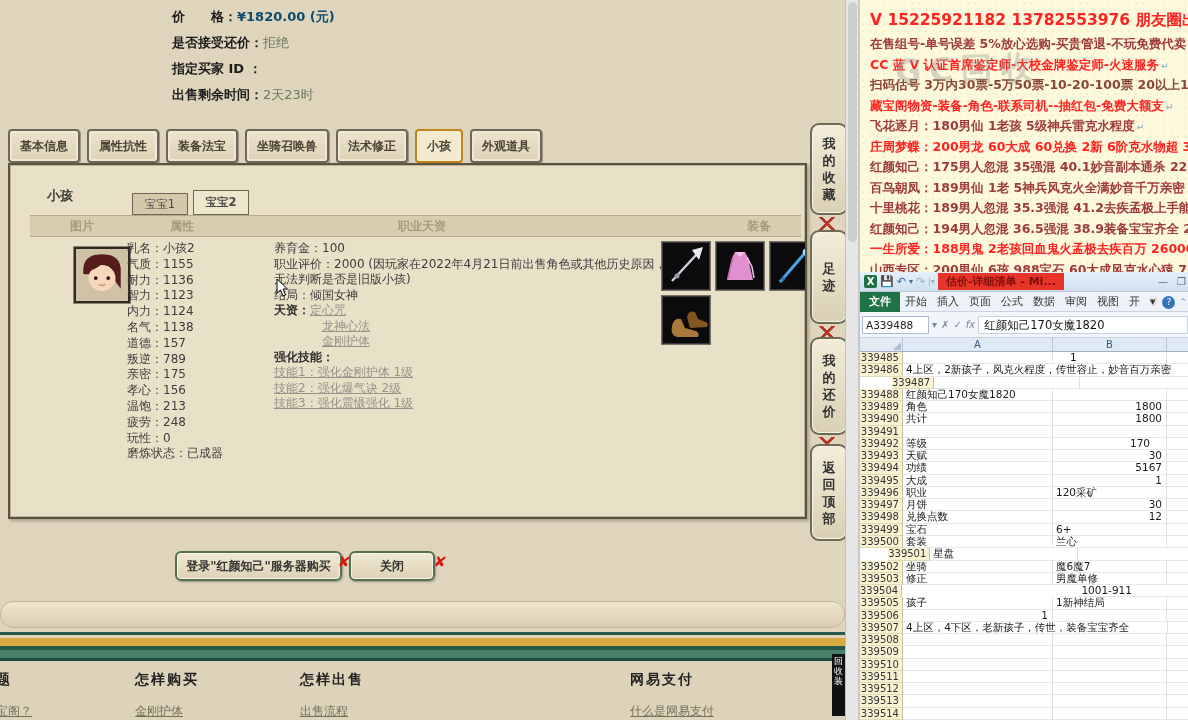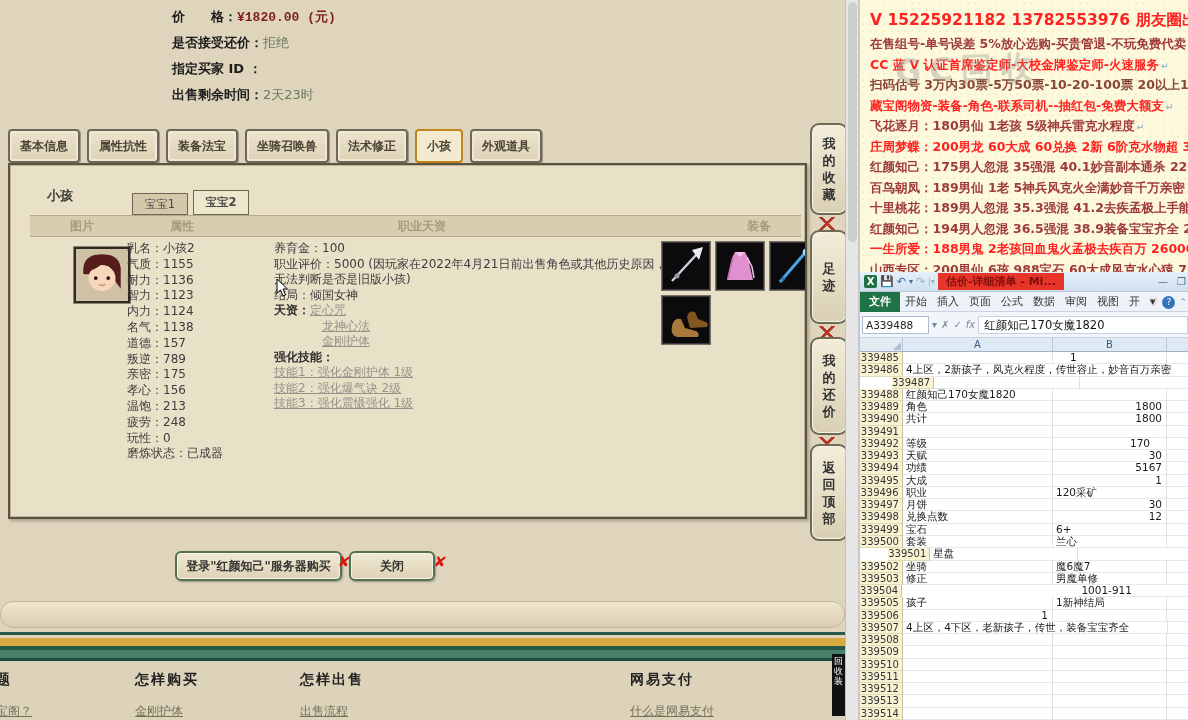--- a/index.html
+++ b/index.html
@@ -5,21 +5,21 @@
   html,body{margin:0;padding:0;background:#555;}
   #screen{position:relative;width:1188px;height:720px;overflow:hidden;
     font-family:"DejaVu Sans",sans-serif;background:#dfd5bc;}
   
   #main{position:absolute;left:0;top:0;width:845px;height:720px;background:#dfd5bc;}
   
   #info{position:absolute;left:172px;top:4px;}
   .inforow{height:26px;line-height:26px;font-size:13px;white-space:nowrap;}
   .inforow .lbl{font-weight:bold;color:#1c1c1c;}
   .inforow .val{color:#69795b;}
-  .inforow .val.price{color:#7f1d1d;font-weight:bold;font-family:Liberation Mono, monospace;}
+  .inforow .val.price{color:#0c4a6e;font-weight:bold;}
   
   #tabs{position:absolute;left:8px;top:129px;display:flex;gap:7px;}
   .tab{height:30px;padding:0 10px;display:flex;align-items:center;justify-content:center;
     font-size:12px;font-weight:bold;color:#4a4336;cursor:pointer;border-radius:4px;
     background:linear-gradient(#ece4cc,#ddd2b4);border:2px solid #6e685a;
     box-shadow:inset 0 0 0 2px #efe8d4,1px 1px 0 #9a947f;}
   .tab.active{border-color:#c08418;background:#f2e9ce;box-shadow:inset 0 0 0 2px #f6ecd2;}
   
   #panel{position:absolute;left:8px;top:163px;width:795px;height:352px;background:#e9e0c8;
     border:2px solid #59543f;box-shadow:inset 0 0 0 1px #bfb496,2px 2px 3px rgba(0,0,0,.25);
@@ -184,21 +184,21 @@
           <div>亲密：175</div>
           <div>孝心：156</div>
           <div>温饱：213</div>
           <div>疲劳：248</div>
           <div>玩性：0</div>
           <div>磨炼状态：已成器</div>
         </div>
 
       <div id="career">
         <div>养育金：100</div>
-        <div>职业评价：5000 (因玩家在2022年4月21日前出售角色或其他历史原因，无法判断是否是旧版小孩)</div>
+        <div>职业评价：2000 (因玩家在2022年4月21日前出售角色或其他历史原因，无法判断是否是旧版小孩)</div>
         <div>结局：倾国女神</div>
         <div id="talentblock">
             <div><b>天资：</b><span class="glink">定心咒</span></div>
             <div class="talent-ind"><span class="glink">龙神心法</span></div>
             <div class="talent-ind"><span class="glink">金刚护体</span></div>
           </div>
         <div><b>强化技能：</b></div>
         <div id="skillblock">
             <div><span class="glink">技能1：强化金刚护体 1级</span></div>
             <div><span class="glink">技能2：强化爆气诀 2级</span></div>
@@ -434,21 +434,21 @@
             <div class="xc" style="width: 114px; line-height: 11.2667px; text-align: right; padding-right: 4px;">5167</div>
             <div class="xc" style="flex: 1 1 0%; border-right: none;"></div>
           </div>
           <div class="xrow" style="height: 12.2667px;">
             <div class="xrh" style="line-height: 11.2667px;">339495</div>
             <div class="xc" style="width: 150px; line-height: 11.2667px; padding-left: 3px;">大成</div>
             <div class="xc" style="width: 114px; line-height: 11.2667px; text-align: right; padding-right: 4px;">1</div>
             <div class="xc" style="flex: 1 1 0%; border-right: none;"></div>
           </div>
           <div class="xrow" style="height: 12.2667px;">
-            <div class="xrh" style="line-height: 11.2667px; text-align: center;">339496</div>
+            <div class="xrh" style="line-height: 11.2667px;">339496</div>
             <div class="xc" style="width: 150px; line-height: 11.2667px; padding-left: 3px;">职业</div>
             <div class="xc" style="width: 114px; line-height: 11.2667px; text-align: left; padding-left: 3px;">120采矿</div>
             <div class="xc" style="flex: 1 1 0%; border-right: none;"></div>
           </div>
           <div class="xrow" style="height: 12.2667px;">
             <div class="xrh" style="line-height: 11.2667px;">339497</div>
             <div class="xc" style="width: 150px; line-height: 11.2667px; padding-left: 3px;">月饼</div>
             <div class="xc" style="width: 114px; line-height: 11.2667px; text-align: right; padding-right: 4px;">30</div>
             <div class="xc" style="flex: 1 1 0%; border-right: none;"></div>
           </div>

